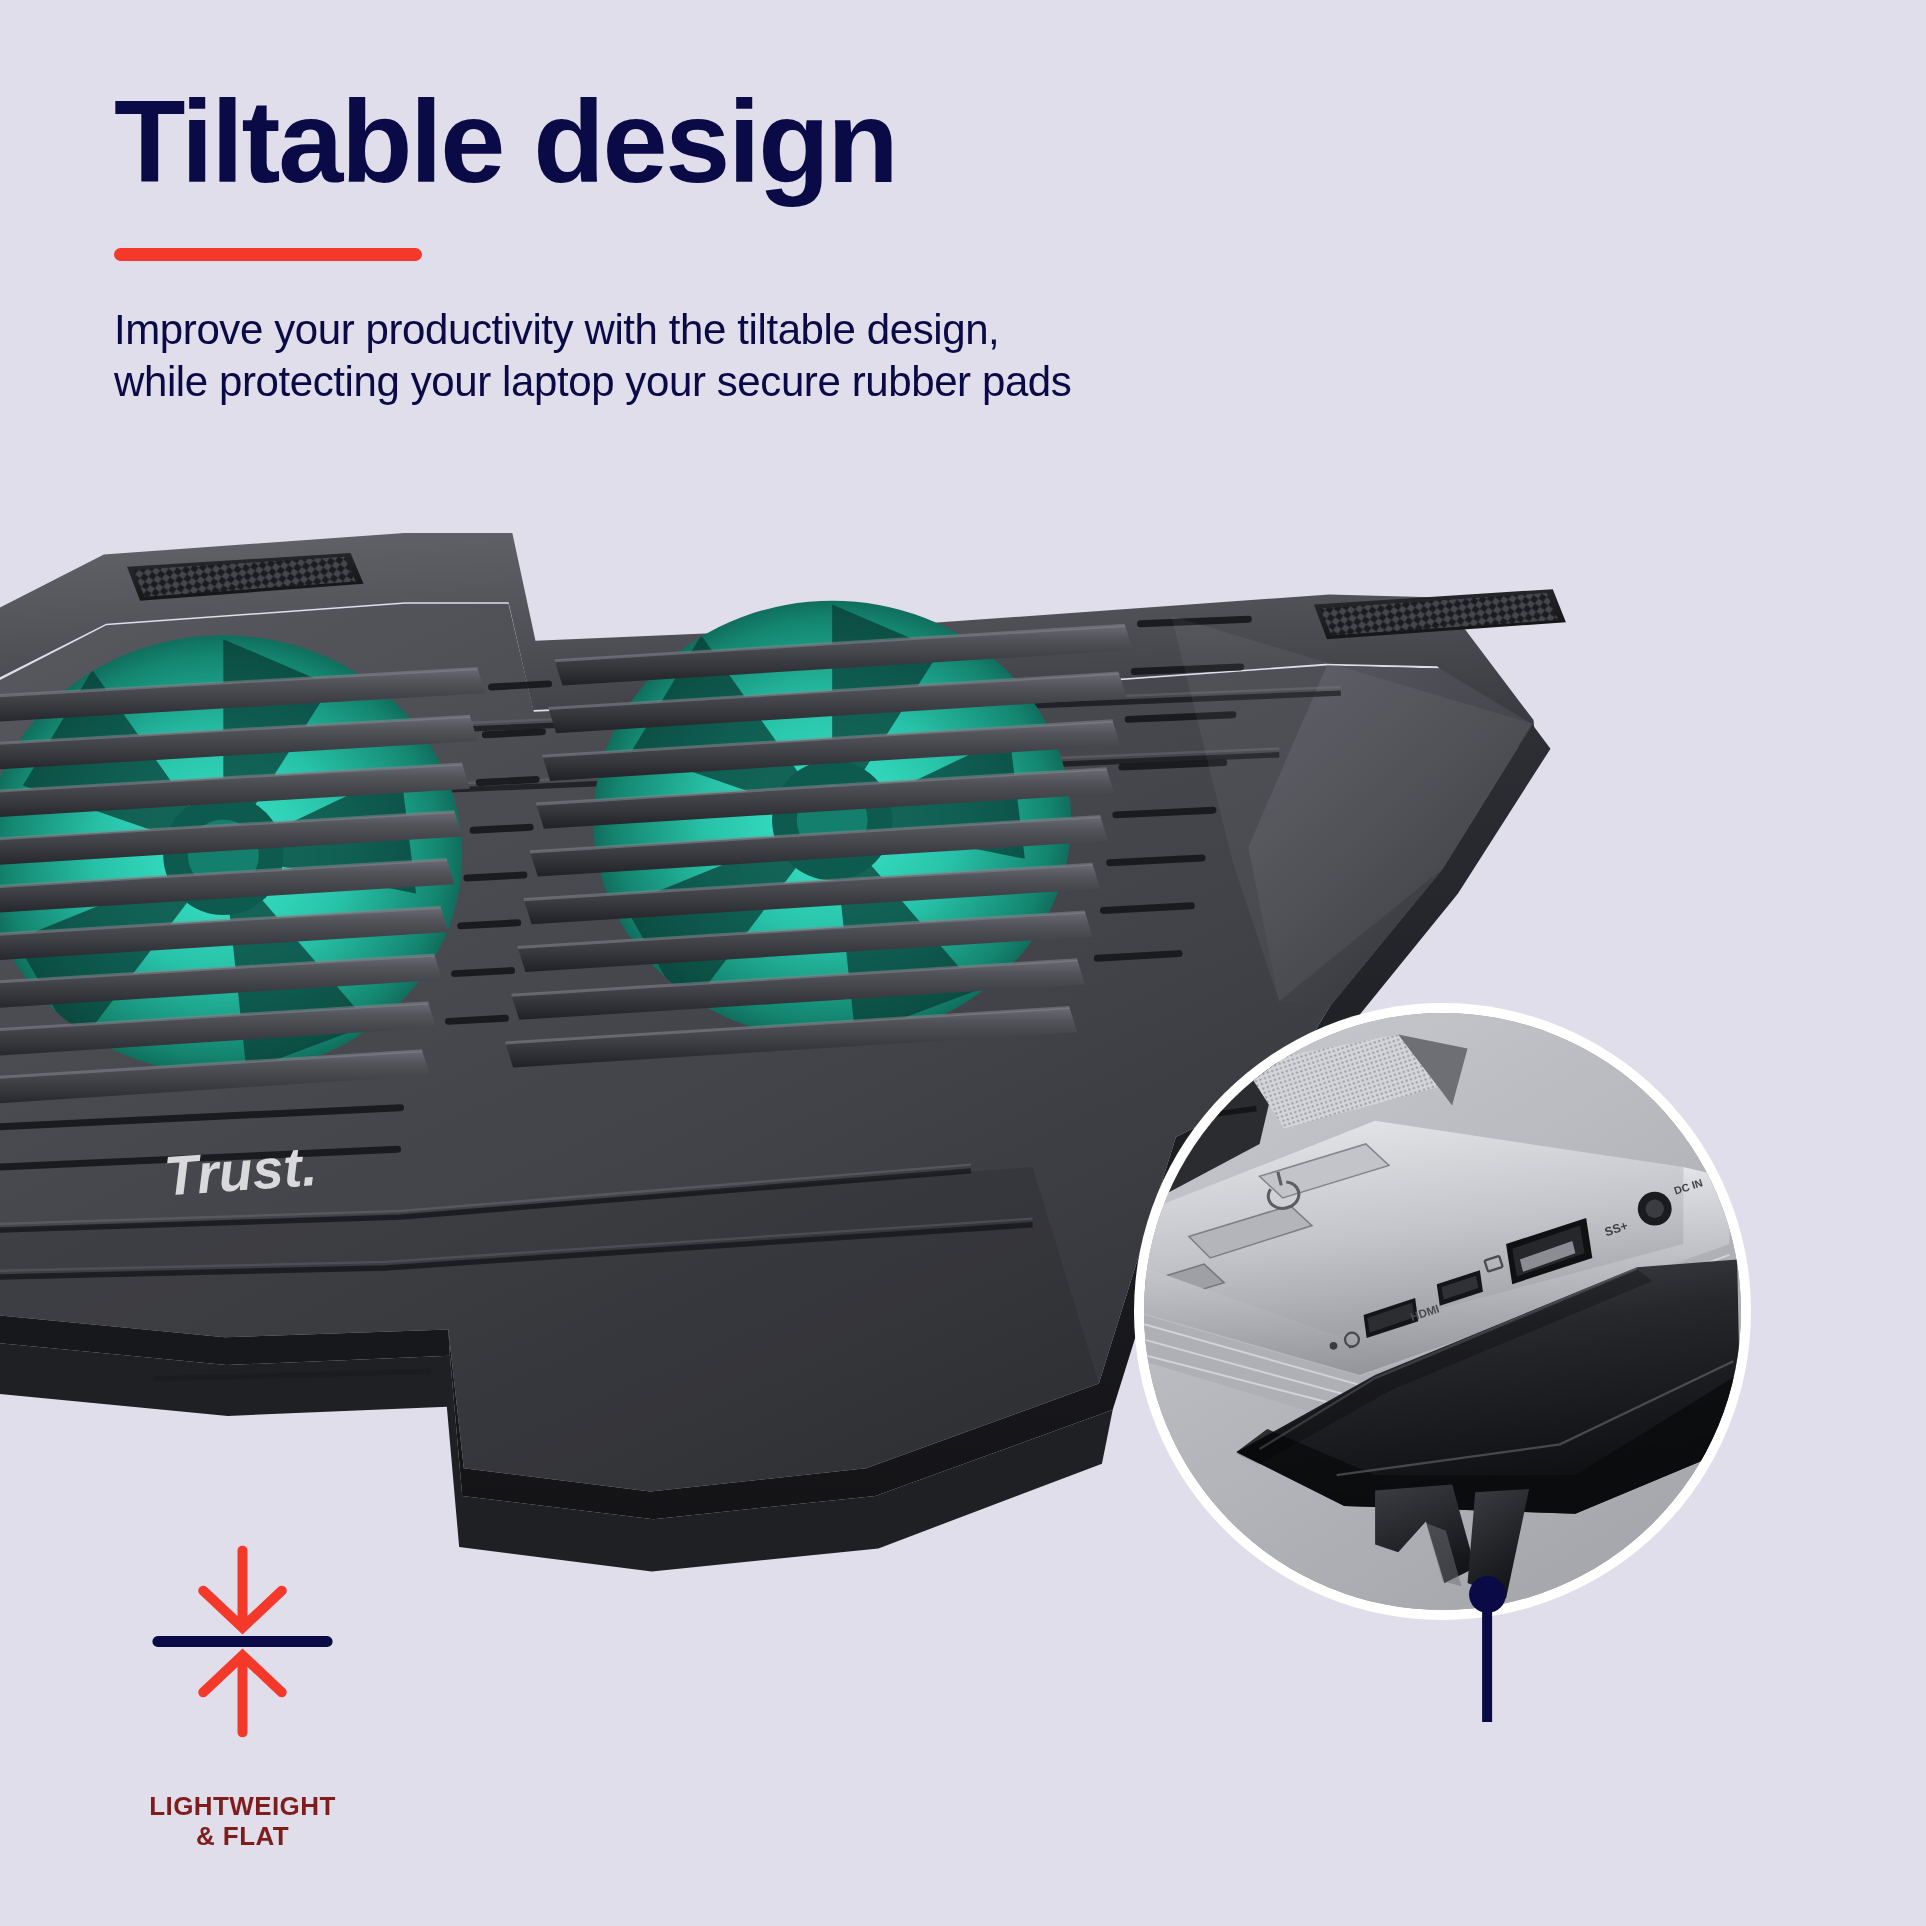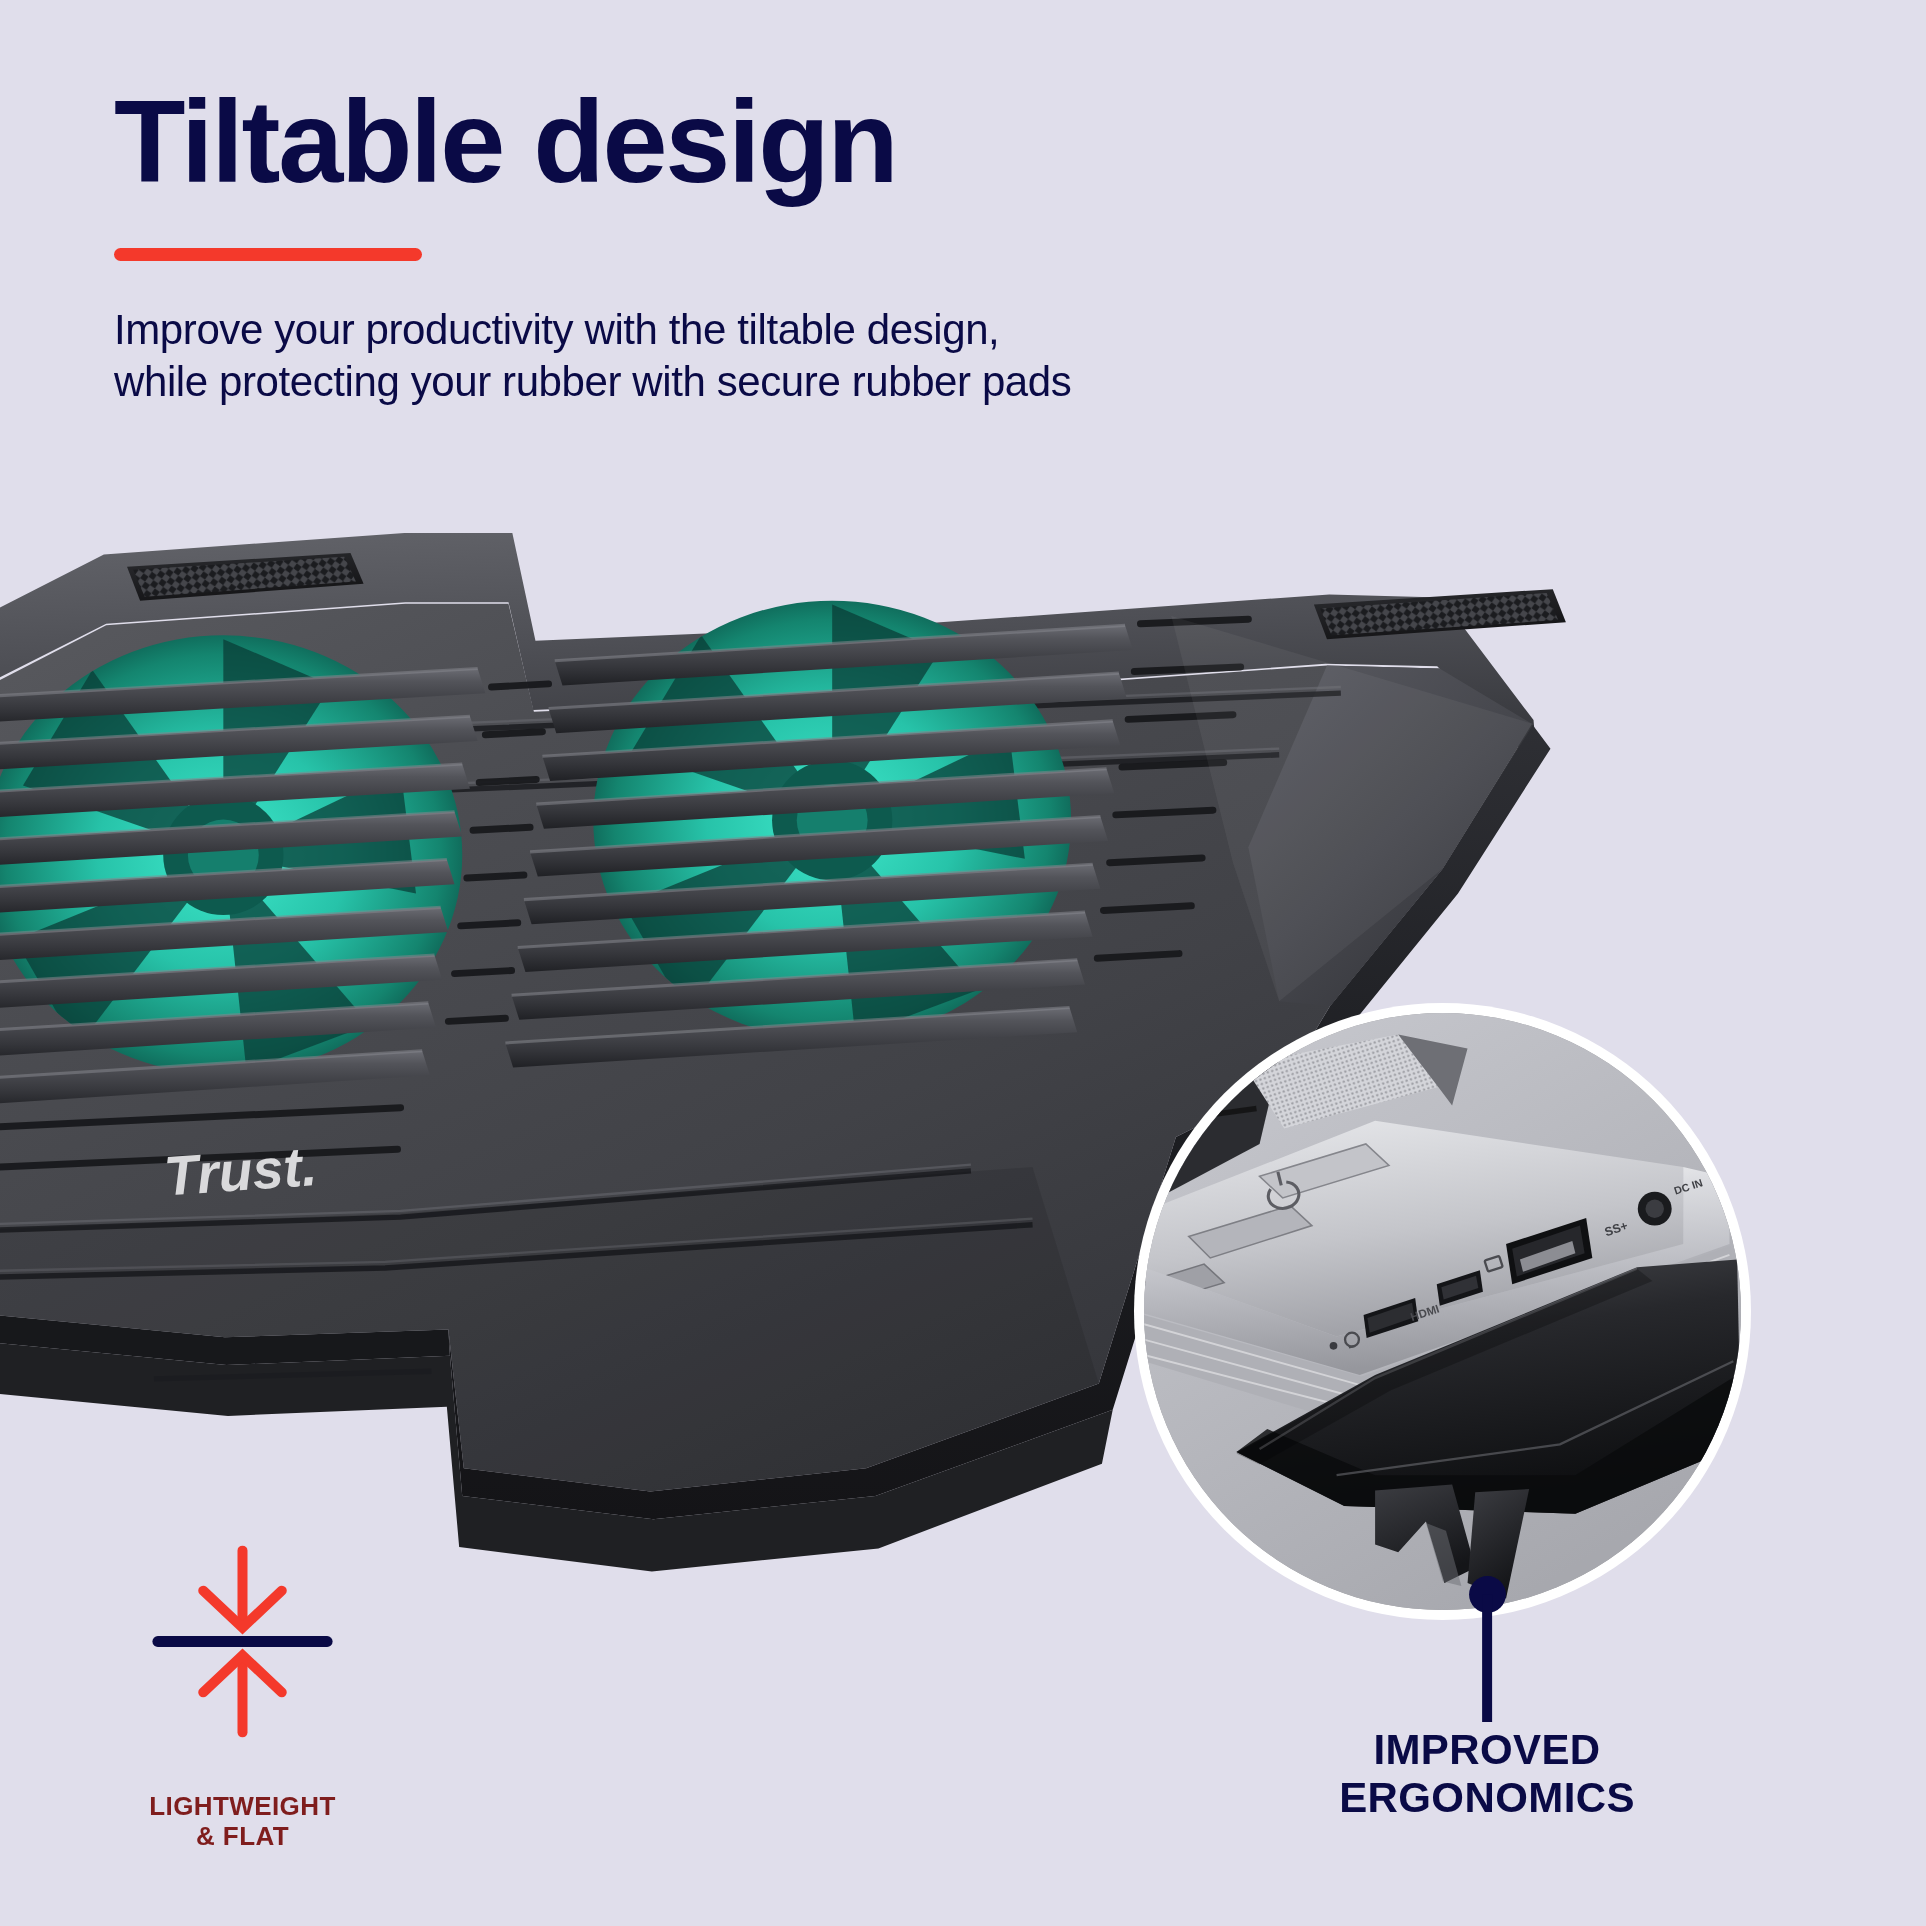--- a/index.html
+++ b/index.html
@@ -57,21 +57,21 @@
 </head>
 <body>
 
 <div class="stage">
 
   <div class="header">
     <h1 class="title">Tiltable design</h1>
     <div class="rule"></div>
     <div class="subtitle">
       <div>Improve your productivity with the tiltable design,</div>
-      <div>while protecting your rubber with secure rubber pads</div>
+      <div>while protecting your laptop your secure rubber pads</div>
     </div>
   </div>
 
   <div class="product">
     <svg class="svgfull" viewBox="0 0 2560 1560" preserveAspectRatio="none">
       <defs>
 
         <linearGradient id="gTop" x1="0" y1="0" x2="0.85" y2="1">
           <stop offset="0%" stop-color="#5A5B60"></stop>
           <stop offset="28%" stop-color="#4C4D52"></stop>
@@ -401,21 +401,15 @@
         <path d="M185 268 L185 172"></path>
         <path d="M134 216 L185 168 L236 216"></path>
       </g>
     </svg>
     <div class="badge-lw-label">
       <div>LIGHTWEIGHT</div>
       <div>&amp; FLAT</div>
     </div>
   </div>
 
-  <div class="badge-erg">
-    <div class="badge-erg-label">
-      <div>IMPROVED</div>
-      <div>ERGONOMICS</div>
-    </div>
-  </div>
 
 </div>
 
 
 </body></html>

